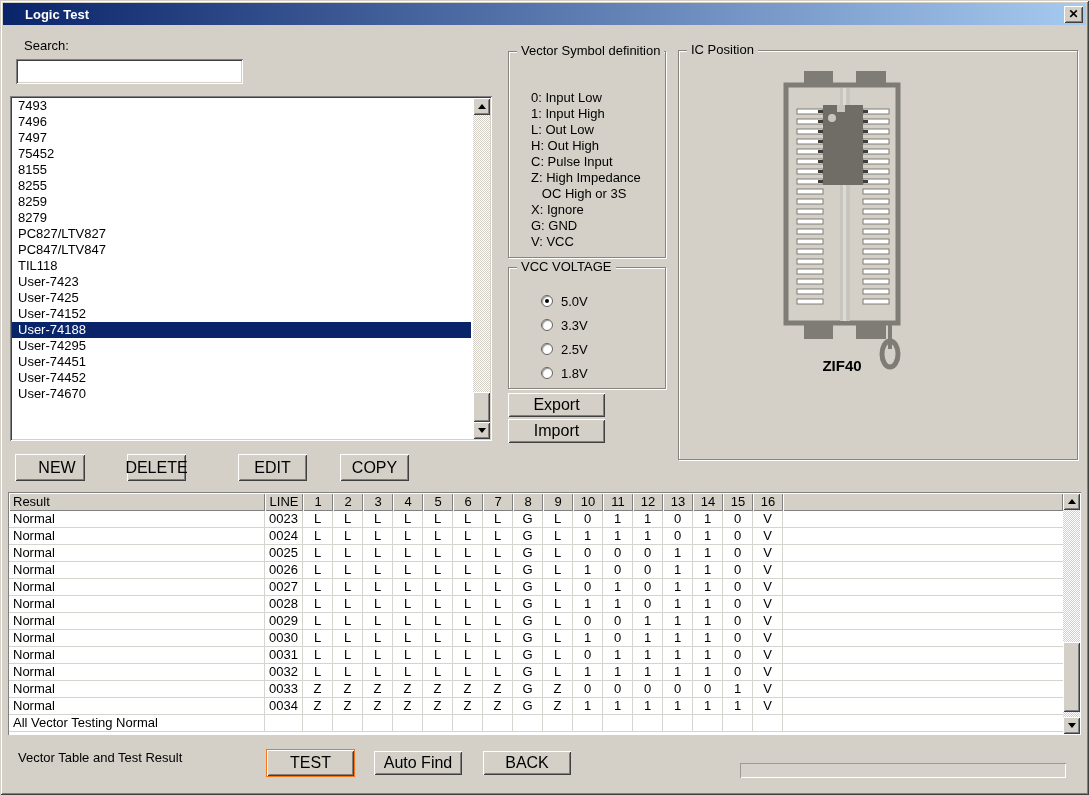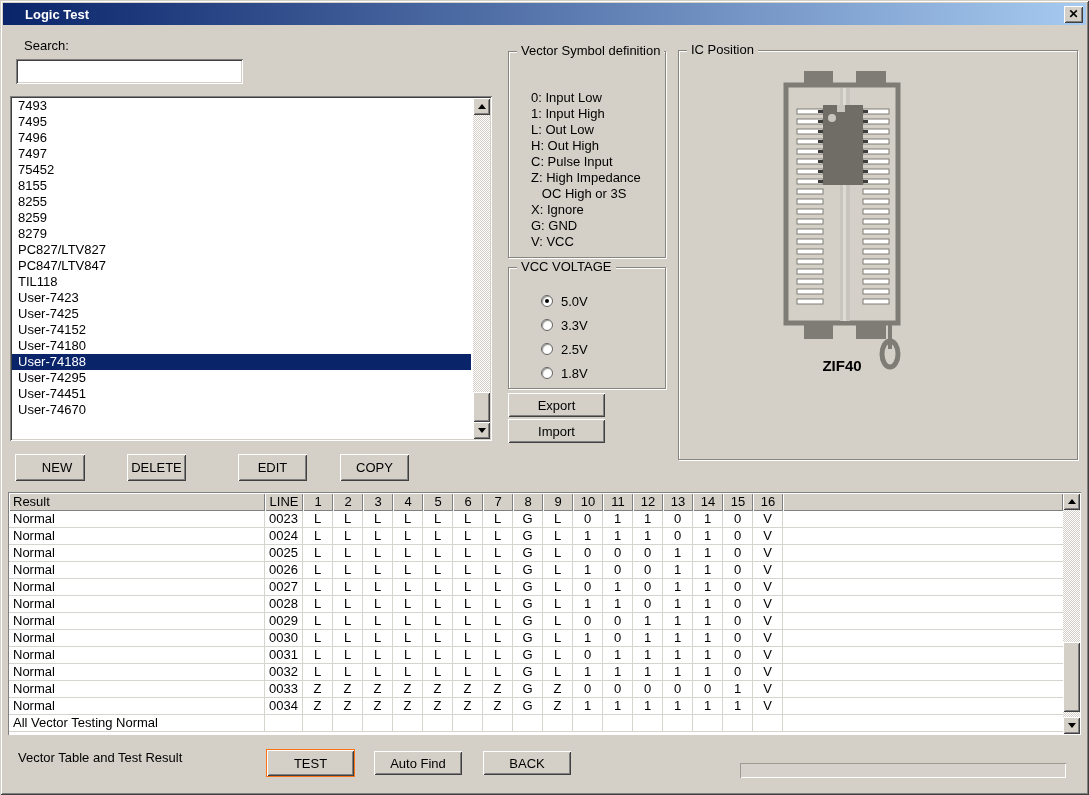--- a/index.html
+++ b/index.html
@@ -18,21 +18,21 @@
   }
   .close-btn {
     margin-left:auto; margin-right:3px; width:19px; height:17px;
     background:#D4D0C8; display:flex; align-items:center; justify-content:center;
     box-shadow: inset 1px 1px 0 #FFFFFF, inset -1px -1px 0 #404040,
                 inset 2px 2px 0 #D4D0C8, inset -2px -2px 0 #808080;
     font-size:12px; font-weight:bold; color:#000; cursor:default;
   }
   .btn {
     position:absolute; display:flex; align-items:center; justify-content:center;
-    background:#D4D0C8; font-size:13px;
+    background:#D4D0C8; font-size:16px;
     box-shadow: inset 1px 1px 0 #FFFFFF, inset -1px -1px 0 #404040,
                 inset 2px 2px 0 #D4D0C8, inset -2px -2px 0 #808080;
     cursor:default; user-select:none;
   }
   .btn.default { border:1px solid #f97316; }
   .sunken {
     background:#fff;
     box-shadow: inset 1px 1px 0 #808080, inset -1px -1px 0 #FFFFFF,
                 inset 2px 2px 0 #404040, inset -2px -2px 0 #D4D0C8;
   }
@@ -100,38 +100,37 @@
       <span>✕</span>
     </div>
   </div>
 
   <div class="label" style="left:24px; top:38px;">Search:</div>
   <input class="search-input sunken" type="text" value="" style="">
 
   <div class="listbox sunken">
     <div class="list-items">
         <div class="list-item">7493</div>
-        <div class="list-item">7495</div>
         <div class="list-item">7496</div>
         <div class="list-item">7497</div>
         <div class="list-item">75452</div>
         <div class="list-item">8155</div>
         <div class="list-item">8255</div>
         <div class="list-item">8259</div>
         <div class="list-item">8279</div>
         <div class="list-item">PC827/LTV827</div>
         <div class="list-item">PC847/LTV847</div>
         <div class="list-item">TIL118</div>
         <div class="list-item">User-7423</div>
         <div class="list-item">User-7425</div>
         <div class="list-item">User-74152</div>
-        <div class="list-item">User-74180</div>
         <div class="list-item selected">User-74188</div>
         <div class="list-item">User-74295</div>
         <div class="list-item">User-74451</div>
+        <div class="list-item">User-74452</div>
         <div class="list-item">User-74670</div>
       </div>
     <div class="sb" style="right:2px; top:2px; bottom:2px;">
       <div class="sb-btn" style="top:0;">
           <div class="arr-up"></div>
         </div>
       <div class="sb-thumb" style="bottom:17px; height:30px;"></div>
       <div class="sb-btn" style="bottom:0;">
           <div class="arr-down"></div>
         </div>

